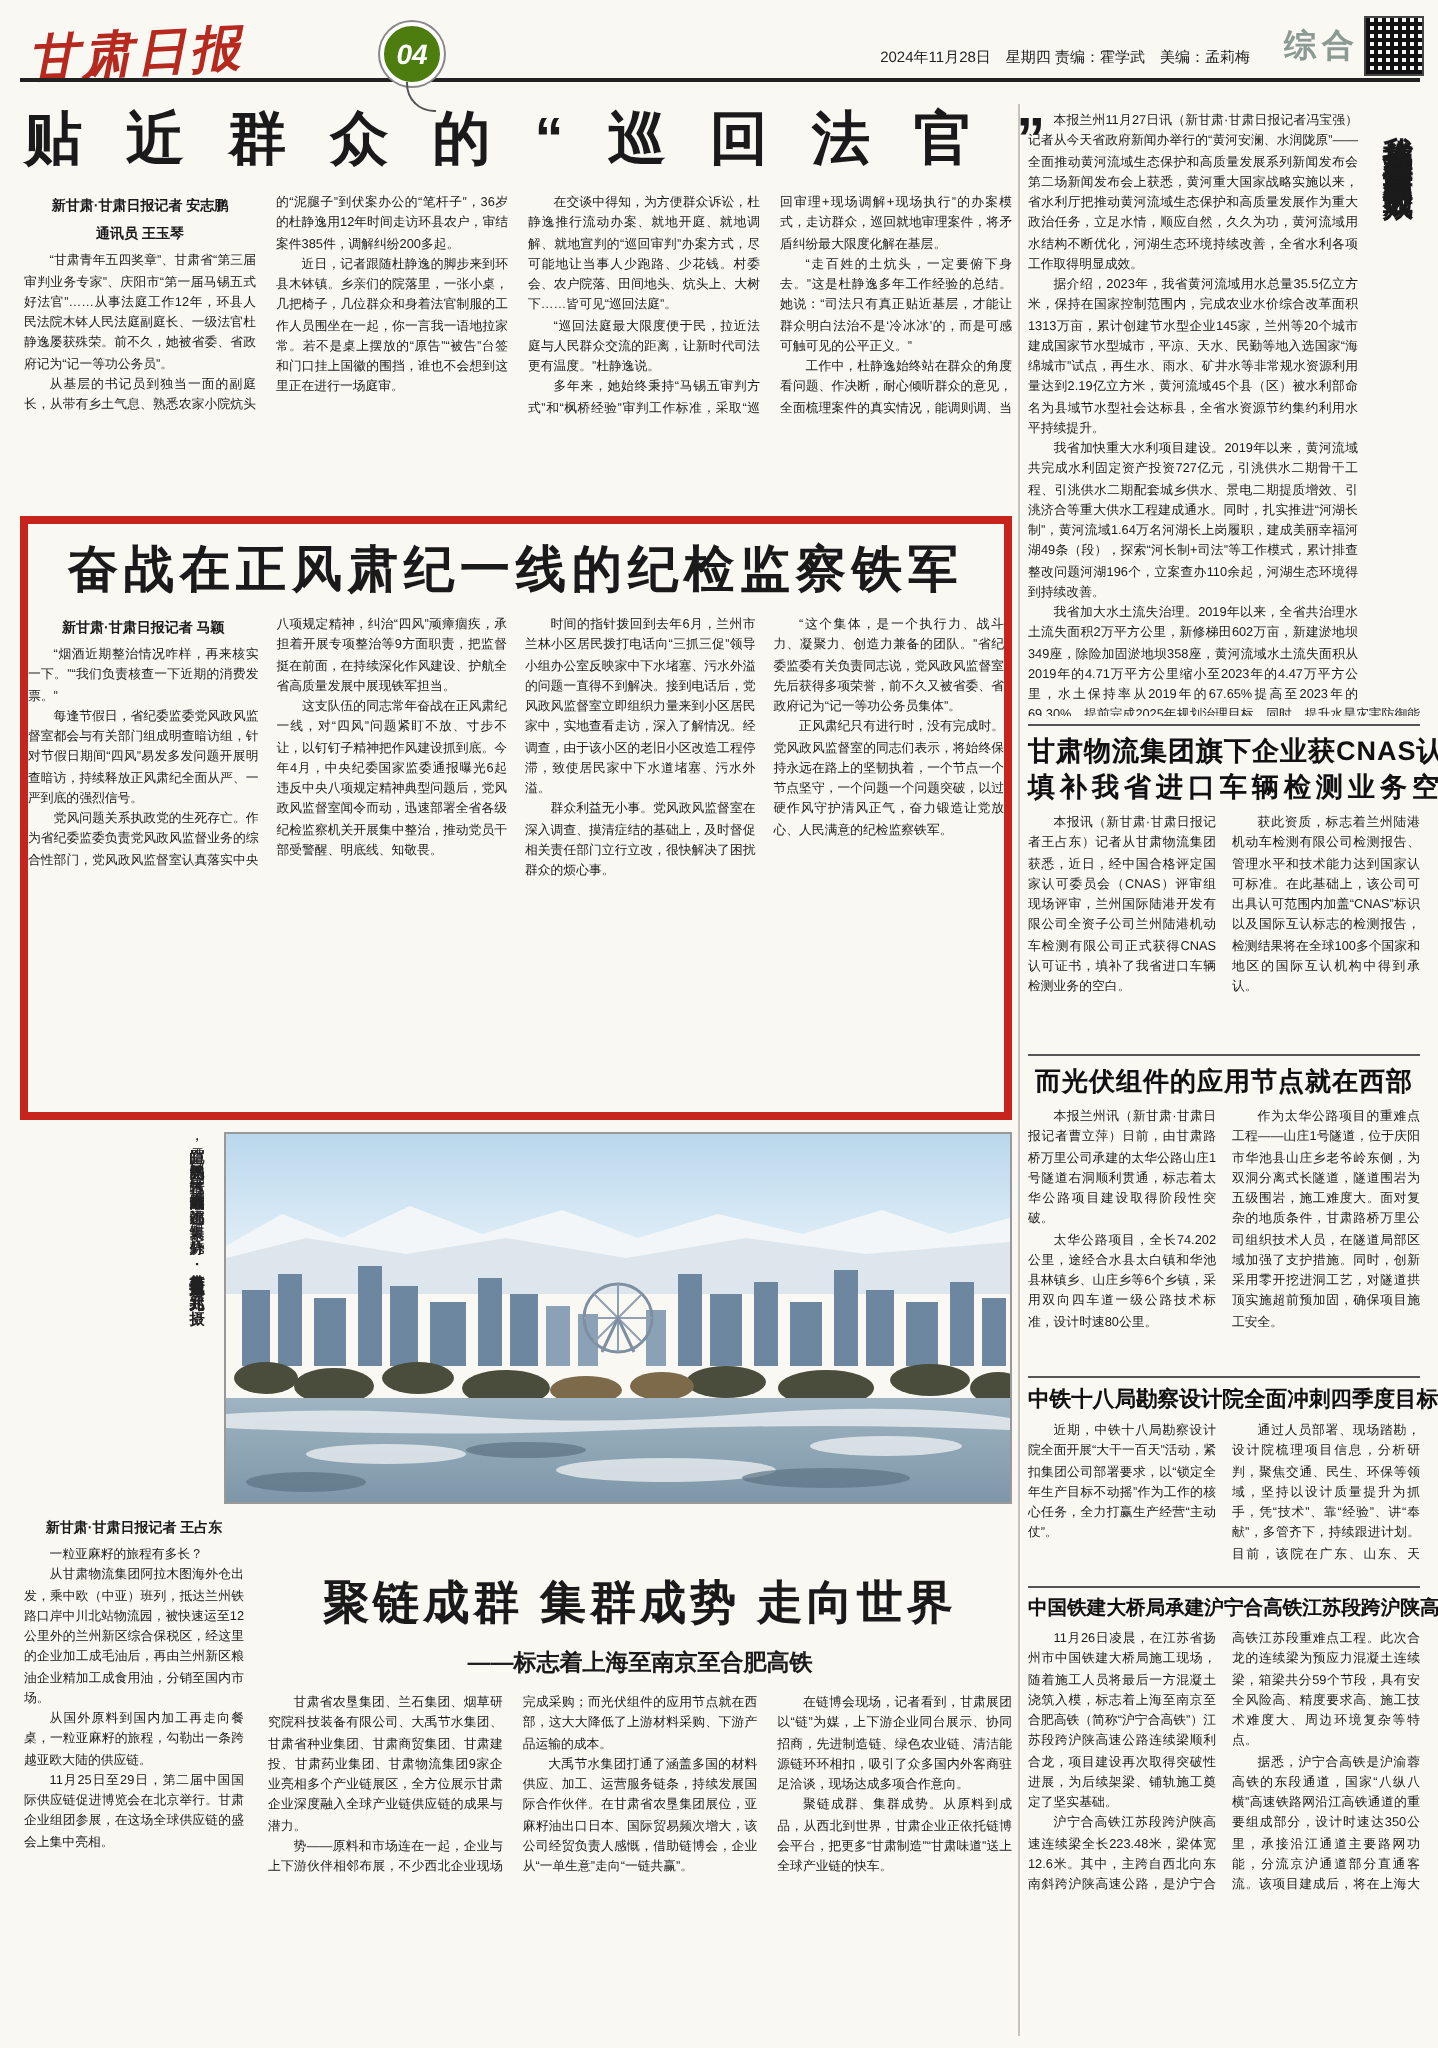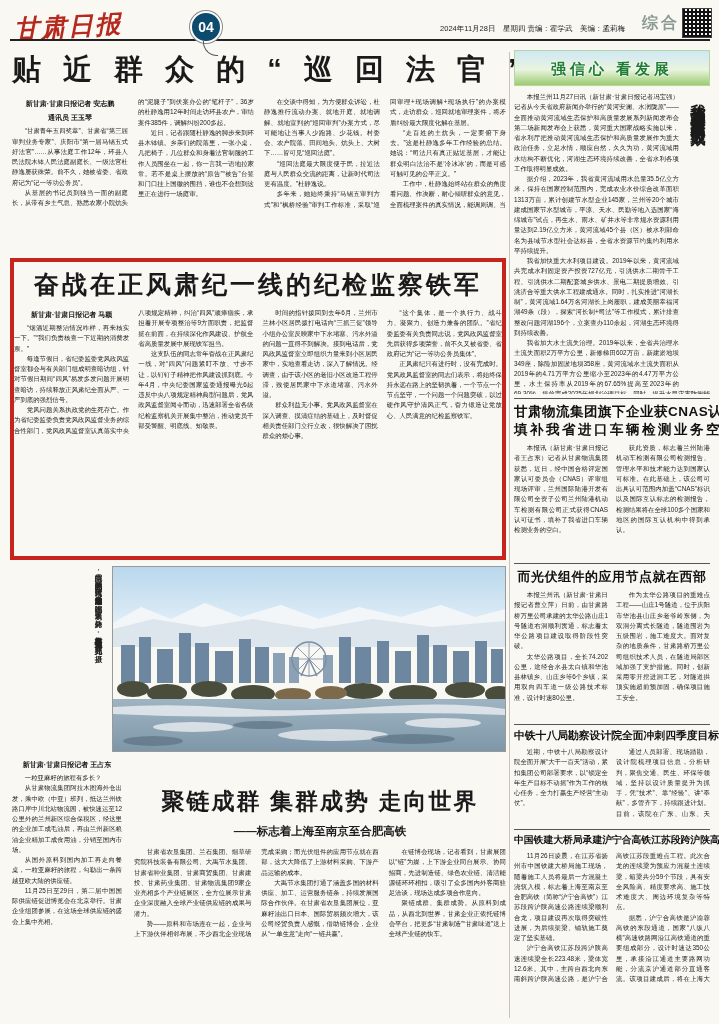--- a/index.html
+++ b/index.html
@@ -4,22 +4,22 @@
 <style>
   html,body{margin:0;padding:0;background:#e8e6e0;}
   #page{position:relative;width:719px;height:1024px;background:#faf8f3;overflow:hidden;
         font-family:"Liberation Sans","DejaVu Sans",sans-serif;color:#1a1a1a;}
   
   .masthead{position:absolute;left:14px;top:10px;font-family:"Liberation Serif",serif;
         font-weight:bold;font-style:italic;font-size:25px;color:#b5291f;
         transform:rotate(-3deg);letter-spacing:2px;}
   .header-rule{position:absolute;left:10px;top:39px;width:700px;height:1.5px;background:#222;}
   .page-badge{position:absolute;left:190px;top:11px;width:28px;height:28px;border-radius:50%;
-        background:#0c4a6e;color:#fff;font-weight:bold;font-size:14px;line-height:28px;
-        text-align:center;border:2px solid #fff;box-shadow:0 0 0 1px #888;}
+        background:#4d7c0f;color:#fff;font-weight:bold;font-size:14px;line-height:28px;
+        text-align:center;border:2px solid #fff;box-shadow:0 0 0 1px #888;font-style:italic;}
   .badge-tail{position:absolute;left:203px;top:41px;width:14px;height:14px;
         border-left:1.5px solid #555;border-bottom:1.5px solid #555;border-radius:0 0 0 14px;}
   .date-line{position:absolute;left:430px;top:24px;width:195px;text-align:right;
         font-size:7.5px;color:#222;white-space:nowrap;}
   .section-label{position:absolute;left:642px;top:13px;font-size:16px;font-weight:bold;
         letter-spacing:3px;color:#8b9b93;}
   .qr{position:absolute;left:682px;top:8px;width:28px;height:28px;border:1px solid #444;
         background:
         repeating-linear-gradient(0deg,#111 0 2px,transparent 2px 4px),
         repeating-linear-gradient(90deg,#111 0 2px,#f5f5f5 2px 4px);}
@@ -215,21 +215,20 @@
           <p class="para">大禹节水集团打通了涵盖多国的材料供应、加工、运营服务链条，持续发展国际合作伙伴。在甘肃省农垦集团展位，亚麻籽油出口日本、国际贸易频次增大，该公司经贸负责人感慨，借助链博会，企业从“一单生意”走向“一链共赢”。</p>
           <p class="para">在链博会现场，记者看到，甘肃展团以“链”为媒，上下游企业同台展示、协同招商，先进制造链、绿色农业链、清洁能源链环环相扣，吸引了众多国内外客商驻足洽谈，现场达成多项合作意向。</p>
           <p class="para">聚链成群、集群成势。从原料到成品，从西北到世界，甘肃企业正依托链博会平台，把更多“甘肃制造”“甘肃味道”送上全球产业链的快车。</p>
         </div>
     </div>
   </div>
 
   <div class="vertical-divider"></div>
   <div class="right-col">
 
-    <div class="banner">强信心 看发展</div>
 
     <div class="water body-text">
       <div class="water-vert">我省推动水利事业高质量发展取得明显成效</div>
     <p class="para">本报兰州11月27日讯（新甘肃·甘肃日报记者冯宝强）记者从今天省政府新闻办举行的“黄河安澜、水润陇原”——全面推动黄河流域生态保护和高质量发展系列新闻发布会第二场新闻发布会上获悉，黄河重大国家战略实施以来，省水利厅把推动黄河流域生态保护和高质量发展作为重大政治任务，立足水情，顺应自然，久久为功，黄河流域用水结构不断优化，河湖生态环境持续改善，全省水利各项工作取得明显成效。</p>
         <p class="para">据介绍，2023年，我省黄河流域用水总量35.5亿立方米，保持在国家控制范围内，完成农业水价综合改革面积1313万亩，累计创建节水型企业145家，兰州等20个城市建成国家节水型城市，平凉、天水、民勤等地入选国家“海绵城市”试点，再生水、雨水、矿井水等非常规水资源利用量达到2.19亿立方米，黄河流域45个县（区）被水利部命名为县域节水型社会达标县，全省水资源节约集约利用水平持续提升。</p>
         <p class="para">我省加快重大水利项目建设。2019年以来，黄河流域共完成水利固定资产投资727亿元，引洮供水二期骨干工程、引洮供水二期配套城乡供水、景电二期提质增效、引洮济合等重大供水工程建成通水。同时，扎实推进“河湖长制”，黄河流域1.64万名河湖长上岗履职，建成美丽幸福河湖49条（段），探索“河长制+司法”等工作模式，累计排查整改问题河湖196个，立案查办110余起，河湖生态环境得到持续改善。</p>
         <p class="para">我省加大水土流失治理。2019年以来，全省共治理水土流失面积2万平方公里，新修梯田602万亩，新建淤地坝349座，除险加固淤地坝358座，黄河流域水土流失面积从2019年的4.71万平方公里缩小至2023年的4.47万平方公里，水土保持率从2019年的67.65%提高至2023年的69.30%，提前完成2025年规划治理目标。同时，提升水旱灾害防御能力，实施了10条主要支流、150多条中小河流和23条重点山洪沟道防洪治理，累计治理河长2198公里。</p>
       </div>
 
     <div class="rule"></div>

